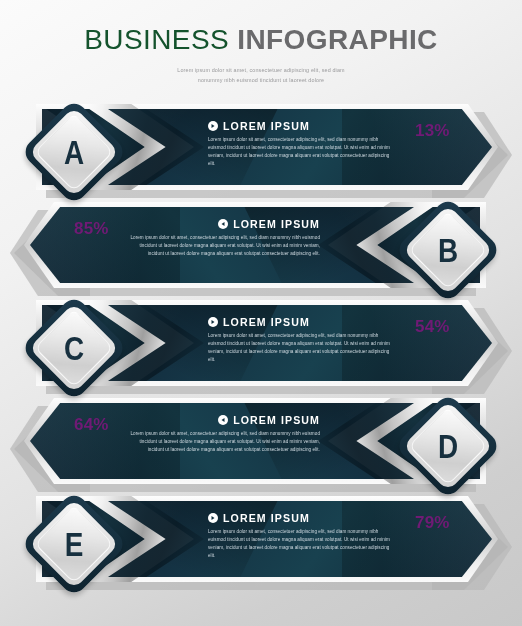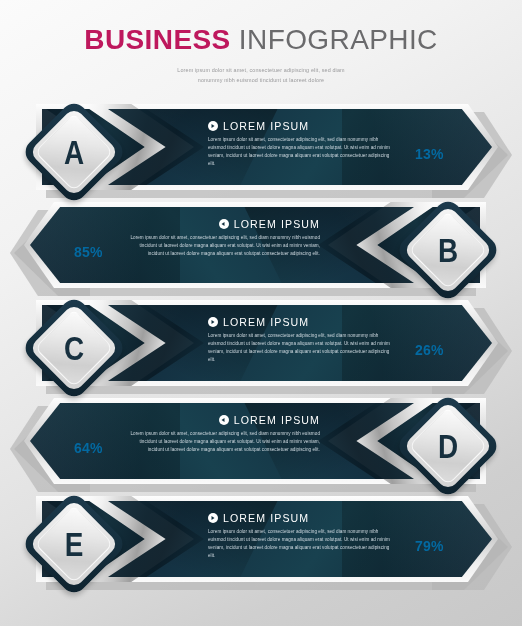--- a/index.html
+++ b/index.html
@@ -24,22 +24,22 @@
     padding-top: 26px;
     text-align: center;
   }
   #title {
     font-size: 28px;
     letter-spacing: 0.4px;
     color: #58585a;
     line-height: 1;
     white-space: nowrap;
   }
-  #title .t-strong { font-weight: 700; color: #be185d; }
-  #title .t-light  { font-weight: 400; color: #6a6a6c; }
+  #title .t-strong { font-weight: 400; color: #14532d; }
+  #title .t-light  { font-weight: 700; color: #6a6a6c; }
 
   #subtitle {
     margin-top: 11px;
     font-size: 5.4px;
     line-height: 1.85;
     color: #9a9a9c;
     letter-spacing: 0.15px;
   }
 
   
@@ -213,40 +213,40 @@
     border-bottom: 2.4px solid transparent;
   }
   .row.rev .play-icon::after {
     border-left: none;
     border-right: 3.4px solid #12303f;
     left: 47%;
   }
 
   .head-text {
     font-size: 10.6px;
-    font-weight: 400;
+    font-weight: 700;
     color: #ffffff;
     letter-spacing: 1.1px;
     white-space: nowrap;
   }
 
   .body-text {
     font-size: 4.6px;
     line-height: 1.74;
     color: #cfd9e0;
     letter-spacing: .06px;
   }
 
   
   .pct {
     position: absolute;
-    top: 54px;
-    font-size: 14px;
+    top: 29px;
+    font-size: 17px;
     font-weight: 700;
-    color: #0369a1;
+    color: #701a75;
     letter-spacing: .2px;
     z-index: 7;
     white-space: nowrap;
   }
   .row:not(.rev) .pct { left: 415px; }
   .row.rev .pct { left: 74px; }
 </style>
 </head>
 <body>
 
@@ -349,21 +349,21 @@
     </div>
 
     <div class="content">
       <div class="head-line">
         <span class="play-icon"></span>
         <span class="head-text">LOREM IPSUM</span>
       </div>
       <div class="body-text">Lorem ipsum dolor sit amet, consectetuer adipiscing elit, sed diam nonummy nibh euismod tincidunt ut laoreet dolore magna aliquam erat volutpat. Ut wisi enim ad minim veniam, incidunt ut laoreet dolore magna aliquam erat volutpat consectetuer adipiscing elit.</div>
     </div>
 
-    <div class="pct">26%</div>
+    <div class="pct">54%</div>
   </div>
     <div class="row rev" id="row-3">
     <div class="row-inner">
       <div class="shadow-plate"></div>
       <div class="tip-shadow"></div>
       <div class="silver-band"></div>
       <div class="dark-band">
         <div class="facet-a"></div>
         <div class="facet-b"></div>
         <div class="facet-c"></div>

